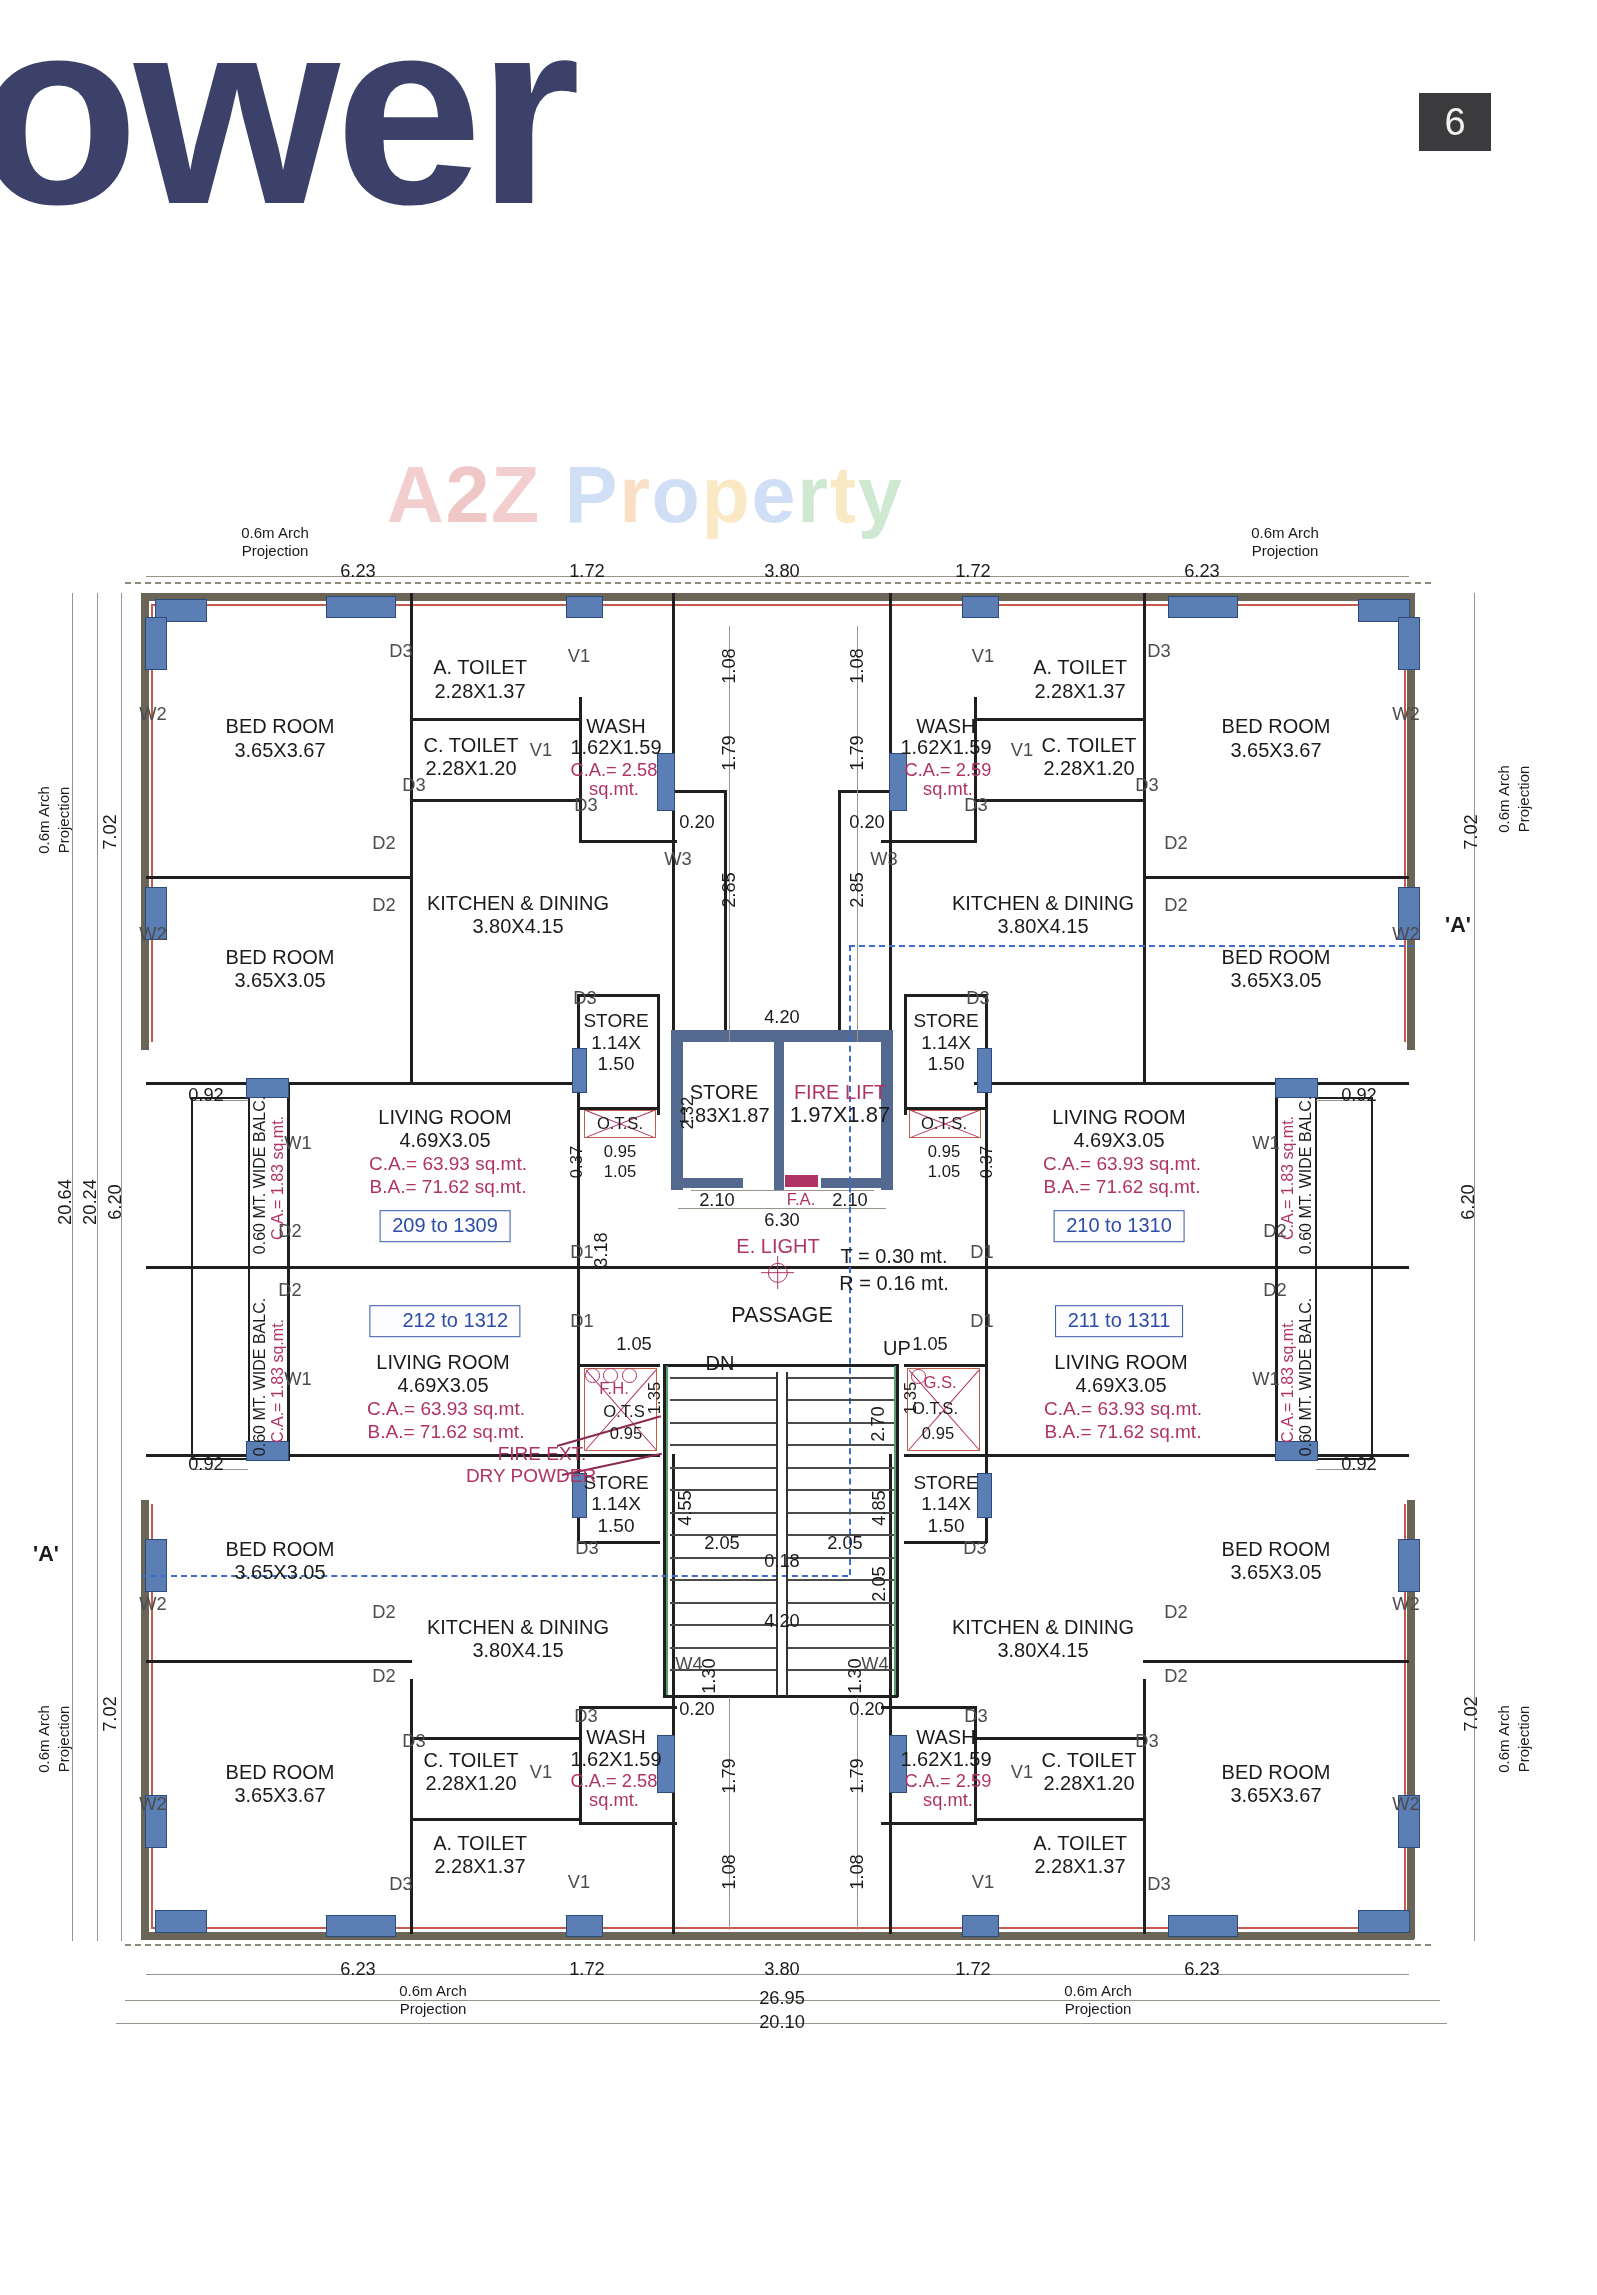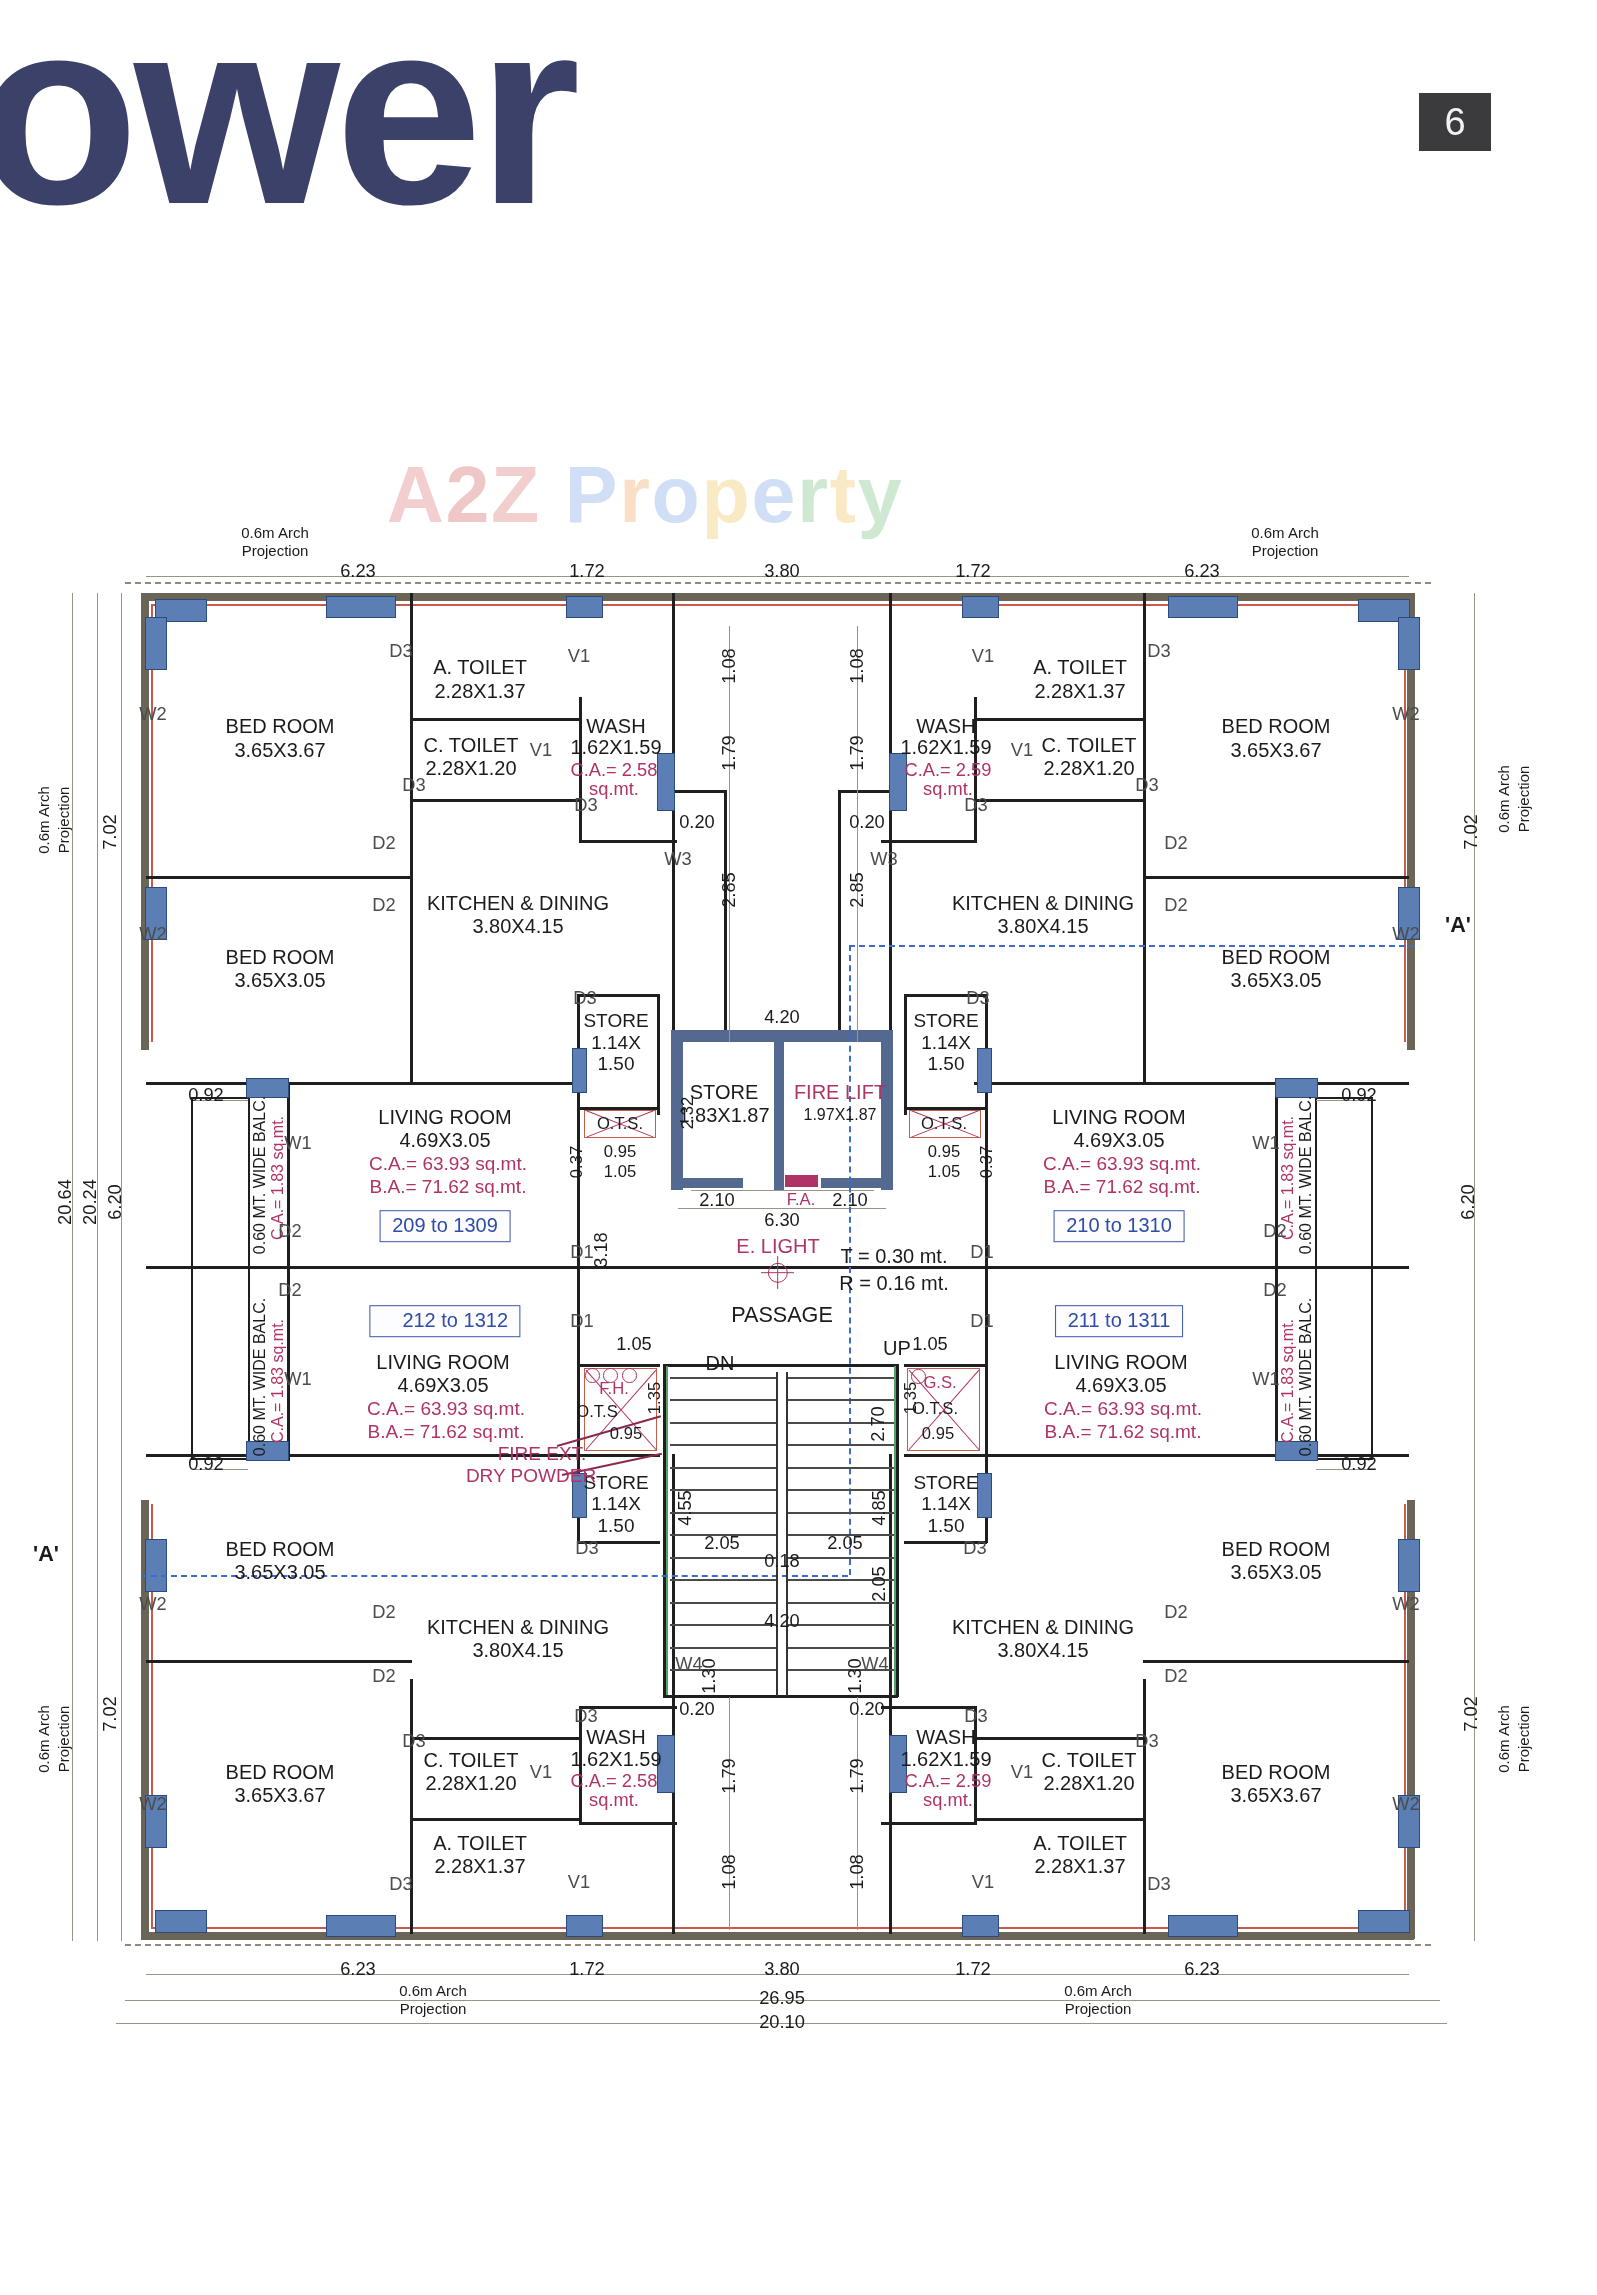--- a/index.html
+++ b/index.html
@@ -337,21 +337,21 @@
       <div class="abs lbl" style="left: 857px; top: 753px; font-size: 18.3px; transform: translate(-50%, -50%) rotate(-90deg);">1.79</div>
       <div class="abs lbl" style="left: 857px; top: 890px; font-size: 18.3px; transform: translate(-50%, -50%) rotate(-90deg);">2.85</div>
       <div class="abs lbl" style="left: 946px; top: 1021px; font-size: 19px;">STORE</div>
       <div class="abs lbl" style="left: 946px; top: 1043px; font-size: 19px;">1.14X</div>
       <div class="abs lbl" style="left: 946px; top: 1064px; font-size: 19px;">1.50</div>
       <div class="abs lbl" style="left: 978px; top: 998px; font-size: 18.3px; color: rgb(76, 76, 76);">D3</div>
       <div class="abs lbl" style="left: 782px; top: 1017px; font-size: 18.3px;">4.20</div>
       <div class="abs lbl" style="left: 724px; top: 1092px; font-size: 20px;">STORE</div>
       <div class="abs lbl" style="left: 724px; top: 1115px; font-size: 20px;">1.83X1.87</div>
       <div class="abs lbl" style="left: 840px; top: 1092px; font-size: 20px; color: rgb(176, 51, 102);">FIRE LIFT</div>
-      <div class="abs lbl" style="left: 840px; top: 1115px; font-size: 16px;">1.97X1.87</div>
+      <div class="abs lbl" style="left: 840px; top: 1115px; font-size: 22px;">1.97X1.87</div>
       <div class="abs lbl" style="left: 688px; top: 1113px; font-size: 16.6px; transform: translate(-50%, -50%) rotate(-90deg);">2.32</div>
       <div class="abs lbl" style="left: 620px; top: 1124px; font-size: 16.6px;">O.T.S.</div>
       <div class="abs lbl" style="left: 620px; top: 1152px; font-size: 16.6px;">0.95</div>
       <div class="abs lbl" style="left: 620px; top: 1172px; font-size: 16.6px;">1.05</div>
       <div class="abs lbl" style="left: 577px; top: 1162px; font-size: 16.6px; transform: translate(-50%, -50%) rotate(-90deg);">0.37</div>
       <div class="abs lbl" style="left: 944px; top: 1124px; font-size: 16.6px;">O.T.S.</div>
       <div class="abs lbl" style="left: 944px; top: 1152px; font-size: 16.6px;">0.95</div>
       <div class="abs lbl" style="left: 944px; top: 1172px; font-size: 16.6px;">1.05</div>
       <div class="abs lbl" style="left: 987px; top: 1162px; font-size: 16.6px; transform: translate(-50%, -50%) rotate(-90deg);">0.37</div>
       <div class="abs lbl" style="left: 801px; top: 1200px; font-size: 16.6px; color: rgb(176, 51, 102);">F.A.</div>
@@ -365,21 +365,21 @@
       <div class="abs lbl" style="left: 601px; top: 1250px; font-size: 18.3px; transform: translate(-50%, -50%) rotate(-90deg);">3.18</div>
       <div class="abs lbl" style="left: 778px; top: 1246px; font-size: 20px; color: rgb(176, 51, 102);">E. LIGHT</div>
       <div class="abs lbl" style="left: 782px; top: 1315px; font-size: 21.6px;">PASSAGE</div>
       <div class="abs lbl" style="left: 894px; top: 1256px; font-size: 20px;">T = 0.30 mt.</div>
       <div class="abs lbl" style="left: 894px; top: 1283px; font-size: 20px;">R = 0.16 mt.</div>
       <div class="abs lbl" style="left: 897px; top: 1348px; font-size: 20px;">UP</div>
       <div class="abs lbl" style="left: 720px; top: 1363px; font-size: 20px;">DN</div>
       <div class="abs lbl" style="left: 634px; top: 1344px; font-size: 18.3px;">1.05</div>
       <div class="abs lbl" style="left: 930px; top: 1344px; font-size: 18.3px;">1.05</div>
       <div class="abs lbl" style="left: 614px; top: 1389px; font-size: 16.6px; color: rgb(176, 51, 102);">F.H.</div>
-      <div class="abs lbl" style="left: 597px; top: 1412px; font-size: 16.6px;">O.T.S</div>
+      <div class="abs lbl" style="left: 624px; top: 1412px; font-size: 16.6px;">O.T.S</div>
       <div class="abs lbl" style="left: 655px; top: 1398px; font-size: 16.6px; transform: translate(-50%, -50%) rotate(-90deg);">1.35</div>
       <div class="abs lbl" style="left: 626px; top: 1434px; font-size: 16.6px;">0.95</div>
       <div class="abs lbl" style="left: 940px; top: 1383px; font-size: 16.6px; color: rgb(176, 51, 102);">G.S.</div>
       <div class="abs lbl" style="left: 935px; top: 1409px; font-size: 16.6px;">O.T.S.</div>
       <div class="abs lbl" style="left: 911px; top: 1398px; font-size: 16.6px; transform: translate(-50%, -50%) rotate(-90deg);">1.35</div>
       <div class="abs lbl" style="left: 938px; top: 1434px; font-size: 16.6px;">0.95</div>
       <div class="abs lbl" style="left: 878px; top: 1424px; font-size: 18.3px; transform: translate(-50%, -50%) rotate(-90deg);">2.70</div>
       <div class="abs lbl" style="left: 685px; top: 1508px; font-size: 18.3px; transform: translate(-50%, -50%) rotate(-90deg);">4.55</div>
       <div class="abs lbl" style="left: 879px; top: 1508px; font-size: 18.3px; transform: translate(-50%, -50%) rotate(-90deg);">4.85</div>
       <div class="abs lbl" style="left: 722px; top: 1543px; font-size: 18.3px;">2.05</div>

